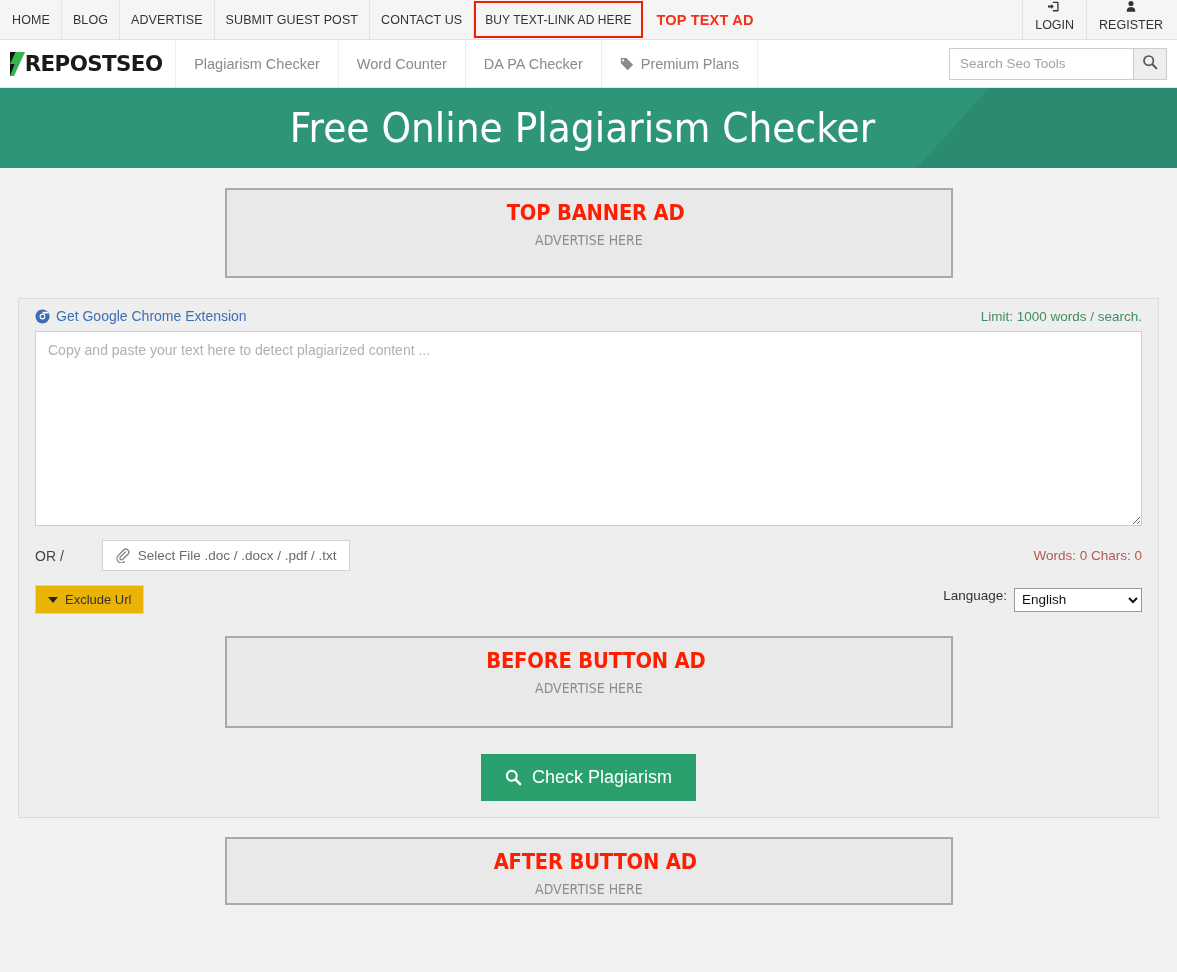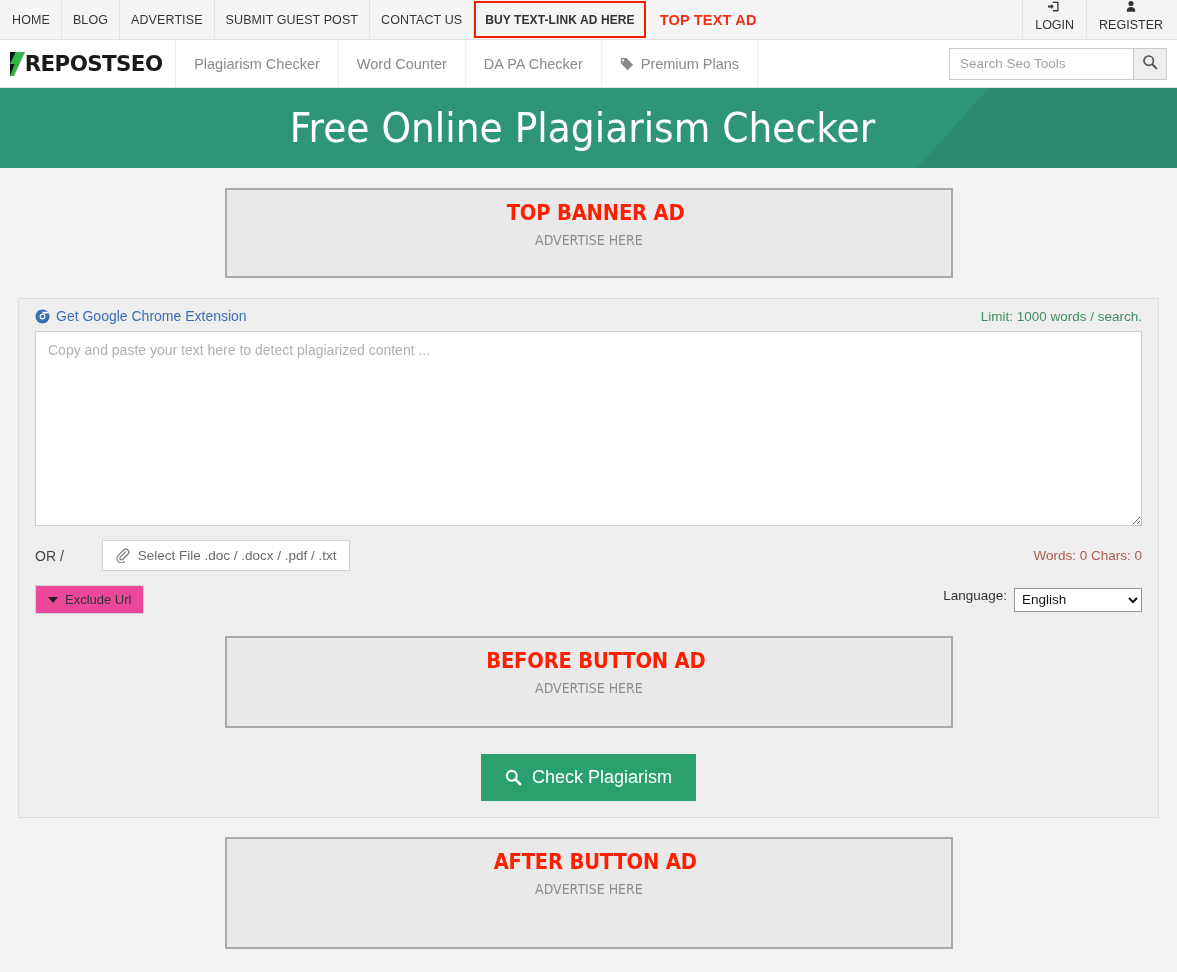--- a/index.html
+++ b/index.html
@@ -29,21 +29,21 @@
     padding: 0 11px;
     color: #333;
     text-decoration: none;
     border-right: 1px solid #e4e4e4;
     white-space: nowrap;
     letter-spacing: .1px;
   }
   .topbar-left a:first-child { padding-left: 12px; }
   .topbar-left a.highlight {
     border: 2px solid #ee2200;
-    font-weight: bold;
+    font-weight: normal;
     margin: 1px 0;
     padding: 0 9px;
     font-size: 12px;
   }
   .topbar-textad {
     display: flex; align-items: center;
     padding: 0 14px;
     color: #f4301a;
     font-weight: bold;
     font-size: 14.5px;
@@ -177,21 +177,21 @@
   .adbox .ad-sub {
     color: #8c8c8c;
     font-size: 13.5px;
     font-family: "DejaVu Sans", sans-serif;
     margin-top: 7px;
     transform: scaleX(0.93);
     display: inline-block;
   }
   .ad-top { height: 90px; margin-top: 20px; margin-bottom: 20px; }
   .ad-before { height: 92px; margin-top: 22px; }
-  .ad-after { height: 112px; margin-top: 19px; }
+  .ad-after { height: 68px; margin-top: 19px; }
 
   
   .panel {
     width: 1141px;
     margin: 0 auto;
     background: #eeeeee;
     border: 1px solid #dcdcdc;
     padding: 9px 16px 16px 16px;
   }
   .panel-head {
@@ -244,21 +244,21 @@
     font-size: 13.5px;
     color: #b05a52;
   }
 
   .row-opts {
     display: flex; align-items: center;
     margin-top: 14px;
   }
   .excludebtn {
     display: flex; align-items: center; gap: 7px;
-    background: #ec4899;
+    background: #eab308;
     border: 1px solid #d3d3d3;
     padding: 6px 12px;
     font-size: 13px;
     color: #333;
     cursor: pointer;
   }
   .langwrap {
     margin-left: auto;
     display: flex; align-items: flex-start; gap: 7px;
     font-size: 13.5px; color: #333;

